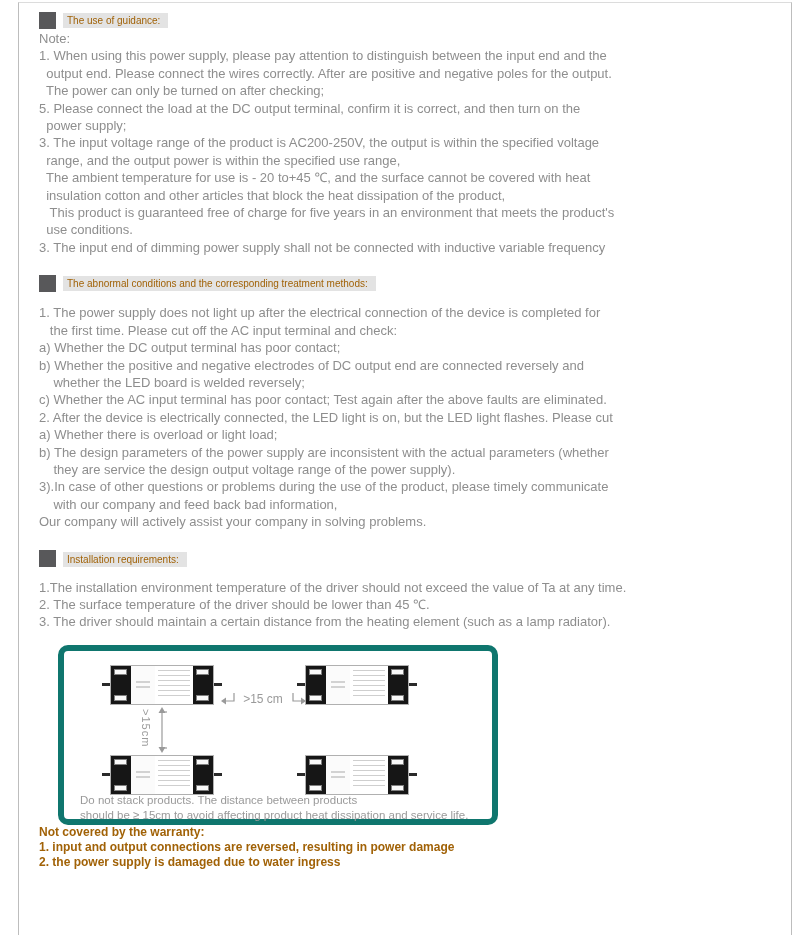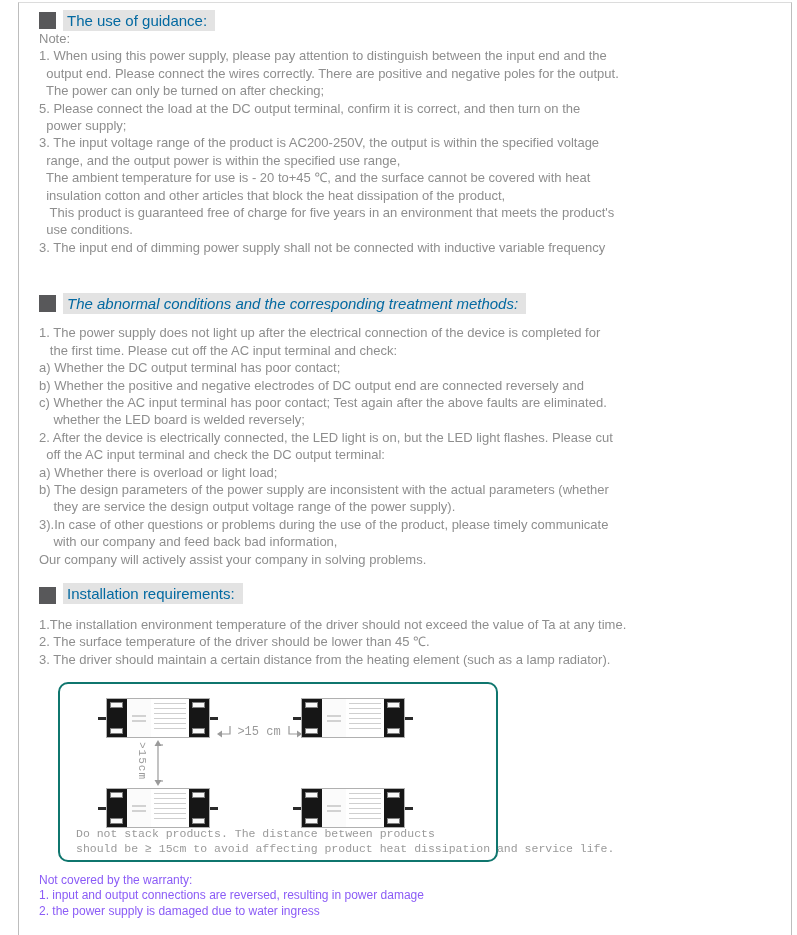--- a/index.html
+++ b/index.html
@@ -3,66 +3,66 @@
 <meta charset="utf-8">
 <title>Document</title>
 <style>
   html,body{margin:0;padding:0;background:#ffffff;}
   body{width:797px;height:935px;position:relative;font-family:"Liberation Sans",sans-serif;overflow:hidden;}
   .frame{position:absolute;left:18px;top:2px;width:774px;height:940px;
          border-left:1px solid #bdbdbd;border-right:1px solid #bdbdbd;border-top:1px solid #dcdcdc;box-sizing:border-box;}
   .content{padding:8px 0 0 20px;}
   .sec-header{display:flex;align-items:center;gap:7px;height:19px;}
   .sq{width:17px;height:17px;background:#58585a;flex:0 0 auto;}
-  .sec-title{background:#e3e3e3;color:#0369a1;font-size:15px;padding:2px 8px 2px 4px;white-space:pre;}
+  .sec-title{background:#e3e3e3;color:#a16207;font-size:10px;padding:2px 8px 2px 4px;white-space:pre;}
   .body{font-size:13px;line-height:17.4px;color:#8e8e8e;}
   .body .ln{white-space:pre;}
   #body1{}
-  #header2{margin-top:38px;font-style:italic;}
+  #header2{margin-top:18px;}
   #body2{margin-top:11px;}
   #header3{margin-top:17px;align-items:flex-end;}
   #body3{margin-top:12px;}
   .diagram{position:relative;margin-top:14px;margin-left:19px;width:440px;height:180px;
-           border:2px solid #0f766e;border-radius:10px;box-sizing:border-box;background:#fff;font-family:Liberation Mono, monospace;}
+           border:6px solid #0f766e;border-radius:10px;box-sizing:border-box;background:#fff;}
   .unit{position:absolute;display:flex;align-items:center;width:120px;height:40px;}
   .wire{width:8px;height:3px;background:#2a2a2a;flex:0 0 auto;}
   .ubody{flex:1;height:40px;display:flex;border:1px solid #b0b0b0;background:#fff;box-sizing:border-box;}
   .cap{width:20px;background:#161616;position:relative;flex:0 0 auto;}
   .term{position:absolute;left:3px;width:13px;height:6px;background:#fafafa;border:1px solid #808080;box-sizing:border-box;}
   .term.t{top:3px}.term.b{bottom:3px}
   .mid{width:24px;display:flex;flex-direction:column;justify-content:center;align-items:center;gap:3px;background:#fbfbfb;flex:0 0 auto;}
   .mid i{display:block;width:14px;height:2px;background:#d2d2d2;}
   .ulabel{flex:1;background:#fff;padding:4px 3px;box-sizing:border-box;}
   .ulabel i{display:block;height:100%;background:repeating-linear-gradient(to bottom,#cfcfcf 0 1px,transparent 1px 5px);}
   .h-spacing-label{position:absolute;left:172px;top:41px;width:54px;text-align:center;
                    font-size:12px;color:#9a9a9a;white-space:pre;}
   .v-spacing-label{position:absolute;left:76px;top:58px;writing-mode:vertical-rl;
                    font-size:11px;color:#9a9a9a;letter-spacing:1px;white-space:pre;}
   .dim{position:absolute;}
   .caption{position:absolute;left:16px;top:142px;font-size:11.5px;line-height:15px;color:#9a9a9a;}
   .caption .ln{white-space:pre;}
-  .warranty{margin-top:11px;font-size:12px;line-height:15.2px;color:#8b5cf6;}
+  .warranty{margin-top:0;font-size:12px;line-height:15.2px;color:#a16207;font-weight:bold;}
   .warranty .ln{white-space:pre;}
   svg line, svg path{stroke:#9a9a9a;stroke-width:1.2;fill:none;}
   svg polygon{fill:#9a9a9a;stroke:none;}
 </style>
 </head>
 <body>
 
 <div class="frame">
   <div class="content">
 
     <div class="sec-header" id="header1">
       <span class="sq"></span>
       <span class="sec-title">The use of guidance:</span>
     </div>
     <div class="body" id="body1">
         <div class="ln">Note:</div>
         <div class="ln">1. When using this power supply, please pay attention to distinguish between the input end and the</div>
-        <div class="ln">  output end. Please connect the wires correctly. There are positive and negative poles for the output.</div>
+        <div class="ln">  output end. Please connect the wires correctly. After are positive and negative poles for the output.</div>
         <div class="ln">  The power can only be turned on after checking;</div>
         <div class="ln">5. Please connect the load at the DC output terminal, confirm it is correct, and then turn on the</div>
         <div class="ln">  power supply;</div>
         <div class="ln">3. The input voltage range of the product is AC200-250V, the output is within the specified voltage</div>
         <div class="ln">  range, and the output power is within the specified use range,</div>
         <div class="ln">  The ambient temperature for use is - 20 to+45 ℃, and the surface cannot be covered with heat</div>
         <div class="ln">  insulation cotton and other articles that block the heat dissipation of the product,</div>
         <div class="ln">   This product is guaranteed free of charge for five years in an environment that meets the product's</div>
         <div class="ln">  use conditions.</div>
         <div class="ln">3. The input end of dimming power supply shall not be connected with inductive variable frequency</div>
@@ -70,24 +70,23 @@
 
     <div class="sec-header" id="header2">
       <span class="sq"></span>
       <span class="sec-title">The abnormal conditions and the corresponding treatment methods:</span>
     </div>
     <div class="body" id="body2">
         <div class="ln">1. The power supply does not light up after the electrical connection of the device is completed for</div>
         <div class="ln">   the first time. Please cut off the AC input terminal and check:</div>
         <div class="ln">a) Whether the DC output terminal has poor contact;</div>
         <div class="ln">b) Whether the positive and negative electrodes of DC output end are connected reversely and</div>
+        <div class="ln">    whether the LED board is welded reversely;</div>
         <div class="ln">c) Whether the AC input terminal has poor contact; Test again after the above faults are eliminated.</div>
-        <div class="ln">    whether the LED board is welded reversely;</div>
         <div class="ln">2. After the device is electrically connected, the LED light is on, but the LED light flashes. Please cut</div>
-        <div class="ln">  off the AC input terminal and check the DC output terminal:</div>
         <div class="ln">a) Whether there is overload or light load;</div>
         <div class="ln">b) The design parameters of the power supply are inconsistent with the actual parameters (whether</div>
         <div class="ln">    they are service the design output voltage range of the power supply).</div>
         <div class="ln">3).In case of other questions or problems during the use of the product, please timely communicate</div>
         <div class="ln">    with our company and feed back bad information,</div>
         <div class="ln">Our company will actively assist your company in solving problems.</div>
       </div>
 
     <div class="sec-header" id="header3">
       <span class="sq"></span>

